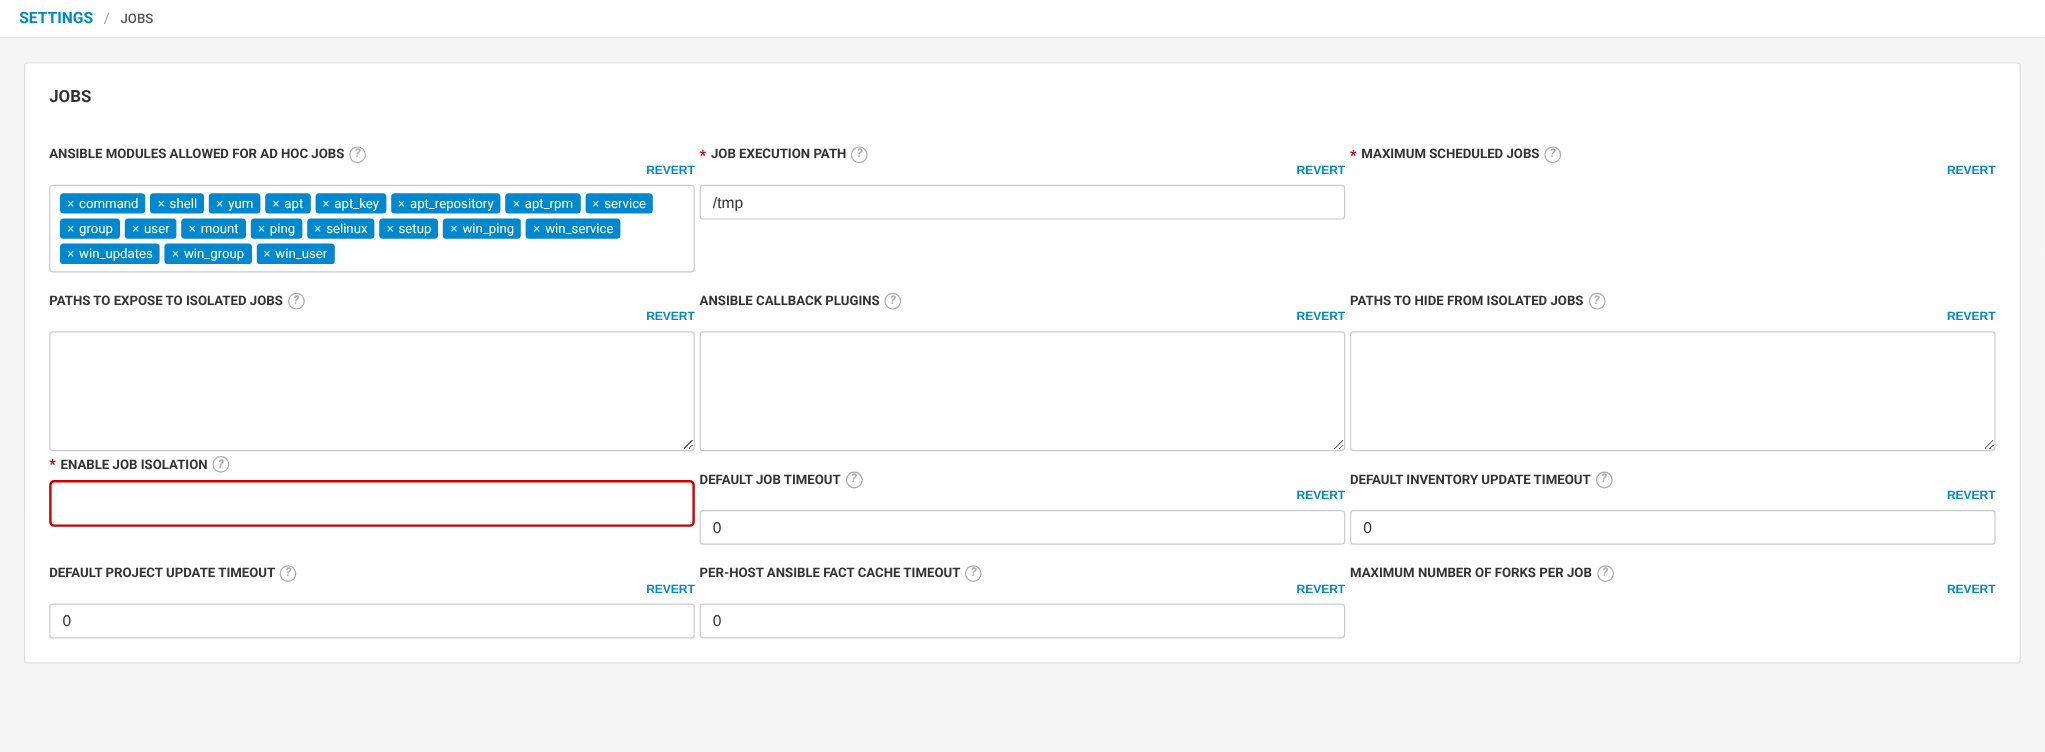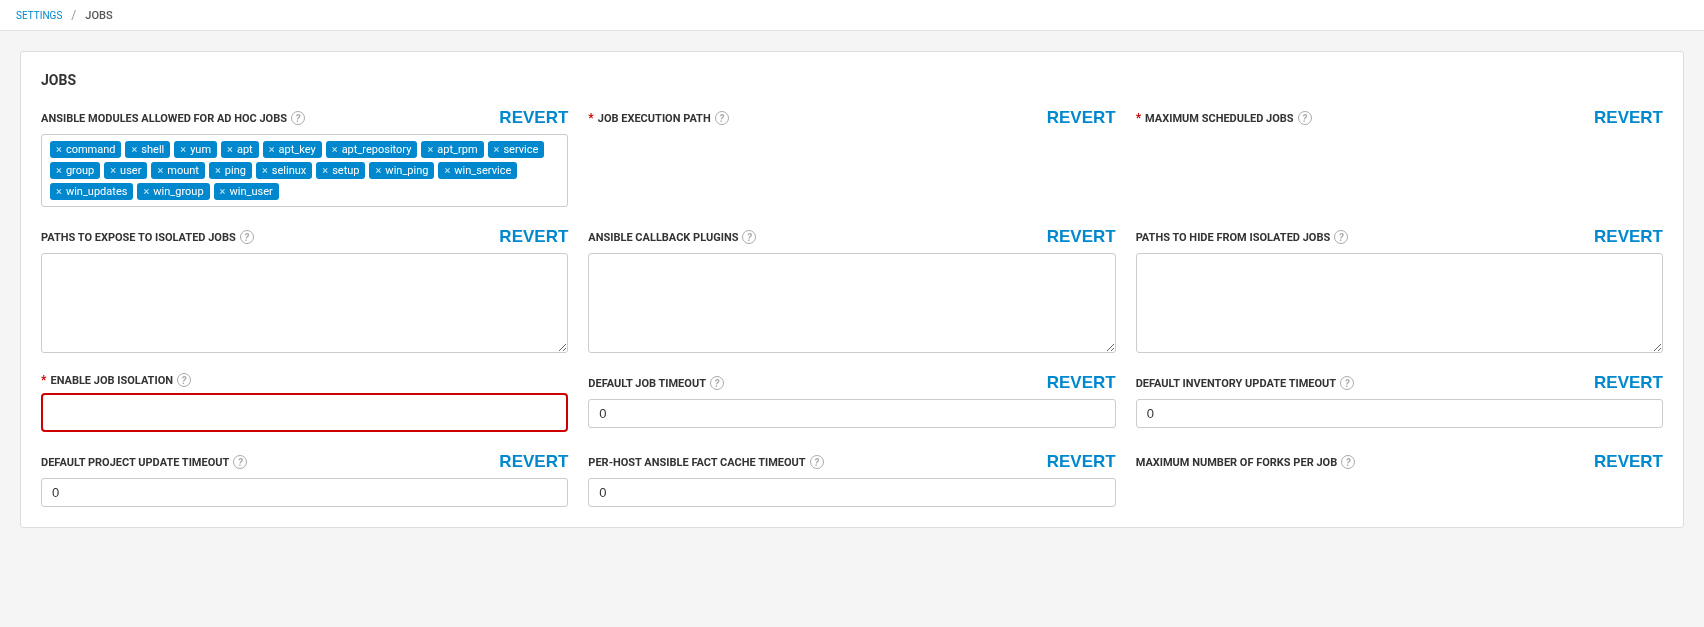--- a/index.html
+++ b/index.html
@@ -7,23 +7,23 @@
 
     .breadcrumb-bar {
       background: #fff;
       padding: 8px 16px;
       border-bottom: 1px solid #e0e0e0;
       font-size: 12px;
     }
     .breadcrumb-bar a {
       color: #0088ce;
       text-decoration: none;
-      font-weight: 400;
-      text-transform: uppercase;
-      font-size: 10px;
+      font-weight: 700;
+      text-transform: uppercase;
+      font-size: 13px;
     }
     .breadcrumb-bar .sep {
       margin: 0 6px;
       color: #999;
     }
     .breadcrumb-bar .current {
       color: #555;
       text-transform: uppercase;
       font-size: 11px;
       font-weight: 500;
@@ -44,21 +44,21 @@
       font-size: 14px;
       font-weight: 700;
       color: #333;
       margin-bottom: 20px;
       text-transform: uppercase;
     }
 
     .settings-grid {
       display: grid;
       grid-template-columns: 1fr 1fr 1fr;
-      gap: 20px;
+      gap: 4px;
     }
 
     .field-group {
       display: flex;
       flex-direction: column;
     }
 
     .field-label-row {
       display: flex;
       align-items: center;
@@ -90,28 +90,29 @@
       border-radius: 50%;
       border: 1px solid #aaa;
       font-size: 10px;
       color: #aaa;
       cursor: pointer;
       font-style: italic;
       font-weight: bold;
     }
 
     .revert-btn {
-      font-size: 17px;
+      font-size: 10px;
       color: #0088ce;
       background: none;
       border: none;
       cursor: pointer;
       text-transform: uppercase;
       font-weight: 600;
       padding: 0;
+      margin-top: 28px;
     }
 
     .text-input {
       width: 100%;
       padding: 6px 10px;
       border: 1px solid #ccc;
       border-radius: 3px;
       font-size: 13px;
       color: #333;
       background: #fff;
@@ -254,20 +255,21 @@
 
       <div class="field-group">
         <div class="field-label-row">
           <div class="field-label">
             <span class="required-star">*</span>
             <span>JOB EXECUTION PATH</span>
             <span class="help-icon">?</span>
           </div>
           <button class="revert-btn">REVERT</button>
         </div>
+        <input type="text" class="text-input" id="job-exec-path" value="/tmp" style="">
       </div>
 
       <div class="field-group">
         <div class="field-label-row">
           <div class="field-label">
             <span class="required-star">*</span>
             <span>MAXIMUM SCHEDULED JOBS</span>
             <span class="help-icon">?</span>
           </div>
           <button class="revert-btn">REVERT</button>

